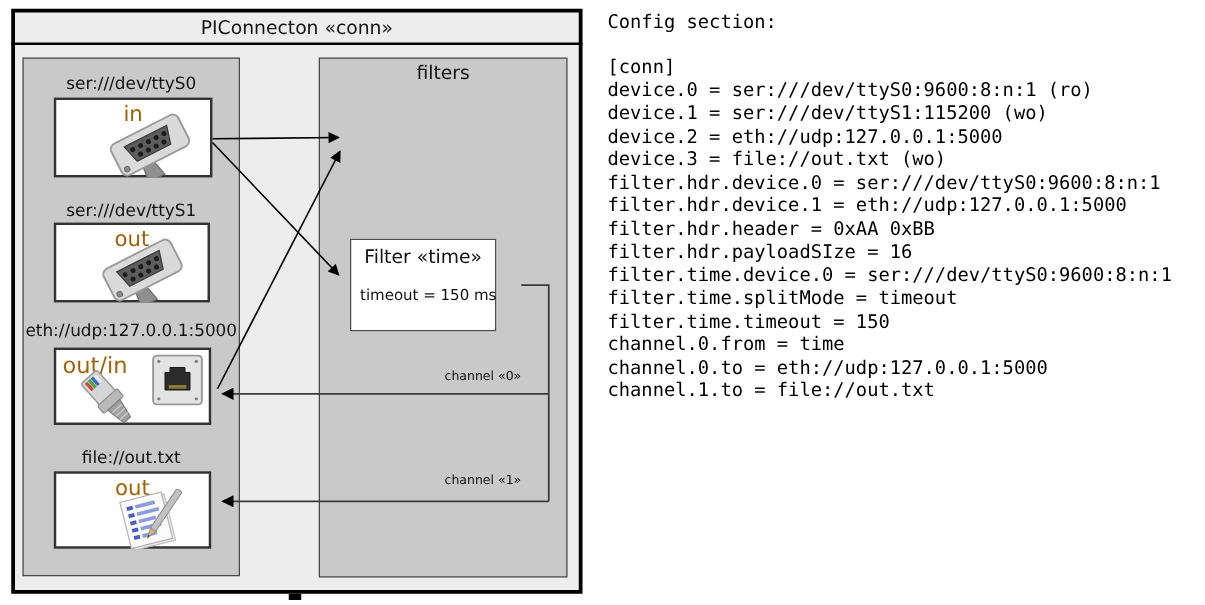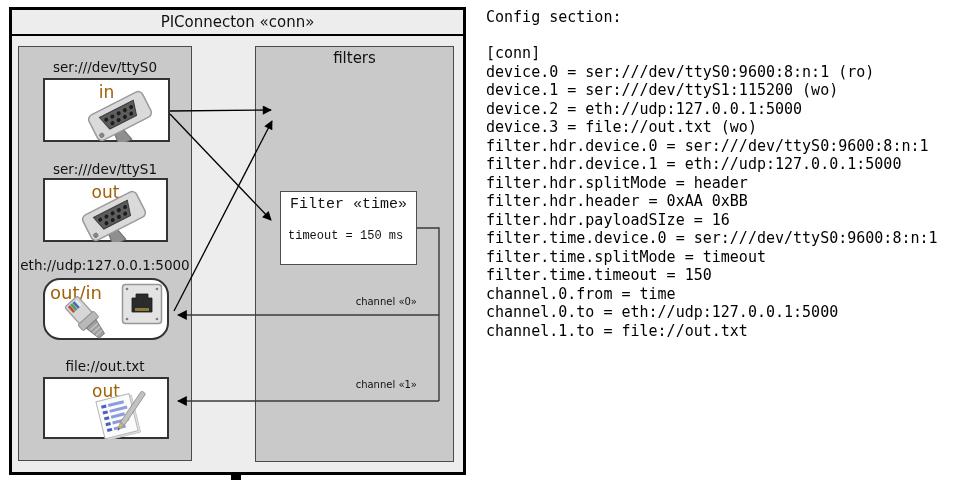--- a/index.html
+++ b/index.html
@@ -95,21 +95,21 @@
                 <circle cx="38" cy="29" r="2" fill="#1c1c1c"></circle>
               <circle cx="45" cy="29" r="2" fill="#1c1c1c"></circle>
                 <circle cx="52" cy="29" r="2" fill="#1c1c1c"></circle>
               <circle cx="16" cy="35" r="2.2" fill="#8a8a8a" stroke="#6b6b6b" stroke-width="0.8"></circle>
             </g>
           </svg>
         </span>
       </div>
 
       <div class="dev-label" style="top:210px;">eth://udp:127.0.0.1:5000</div>
-      <div class="dev-box" style="left:24px;top:231px;width:126px;height:62px;border-radius:17px;">
+      <div class="dev-box" style="left:24px;top:231px;width:126px;height:62px;">
         <div class="dev-dir corner">out/in</div>
         <span class="icon" style="left:76px;top:3px;">
           <svg width="42" height="42" viewBox="0 0 42 42">
             <rect x="1.5" y="1.5" width="39" height="39" rx="3" fill="#e3e3e3" stroke="#979797" stroke-width="1.5"></rect>
             <circle cx="6" cy="6" r="1.3" fill="#7d7d7d"></circle>
               <circle cx="36" cy="6" r="1.3" fill="#7d7d7d"></circle>
             <circle cx="6" cy="36" r="1.3" fill="#7d7d7d"></circle>
               <circle cx="36" cy="36" r="1.3" fill="#7d7d7d"></circle>
             <path d="M11 15 h4 v-4 h12 v4 h4 v14 h-20 z" fill="#2b2b2b" stroke="#1a1a1a" stroke-width="0.8"></path>
             <rect x="14" y="25" width="14" height="3" fill="#8a7a35"></rect>
@@ -159,21 +159,21 @@
             </g>
           </svg>
         </span>
       </div>
     </div>
 
     <div class="panel filters-panel">
       <div class="filters-title">filters</div>
 
 
-      <div class="filter-box" style="top:144px;width:137px;font-family:Liberation Mono, monospace;">
+      <div class="filter-box" style="top:144px;width:117px;">
         <div class="filter-title">Filter «time»</div>
         <div class="filter-prop" style="top:38px;">timeout = 150 ms</div>
       </div>
 
       <div class="chan-label" style="top:249px;">channel «0»</div>
       <div class="chan-label" style="top:332px;">channel «1»</div>
     </div>
   </div>
 
   <div class="bottom-tick"></div>
@@ -201,21 +201,20 @@
   <div class="config">
     <div class="cfg-heading">Config section:</div>
     <div class="cfg-lines">
       <div class="cfg-line">[conn]</div>
       <div class="cfg-line">device.0 = ser:///dev/ttyS0:9600:8:n:1 (ro)</div>
       <div class="cfg-line">device.1 = ser:///dev/ttyS1:115200 (wo)</div>
       <div class="cfg-line">device.2 = eth://udp:127.0.0.1:5000</div>
       <div class="cfg-line">device.3 = file://out.txt (wo)</div>
       <div class="cfg-line">filter.hdr.device.0 = ser:///dev/ttyS0:9600:8:n:1</div>
       <div class="cfg-line">filter.hdr.device.1 = eth://udp:127.0.0.1:5000</div>
-      <div class="cfg-line">filter.hdr.splitMode = header</div>
       <div class="cfg-line">filter.hdr.header = 0xAA 0xBB</div>
       <div class="cfg-line">filter.hdr.payloadSIze = 16</div>
       <div class="cfg-line">filter.time.device.0 = ser:///dev/ttyS0:9600:8:n:1</div>
       <div class="cfg-line">filter.time.splitMode = timeout</div>
       <div class="cfg-line">filter.time.timeout = 150</div>
       <div class="cfg-line">channel.0.from = time</div>
       <div class="cfg-line">channel.0.to = eth://udp:127.0.0.1:5000</div>
       <div class="cfg-line">channel.1.to = file://out.txt</div>
     </div>
   </div>

